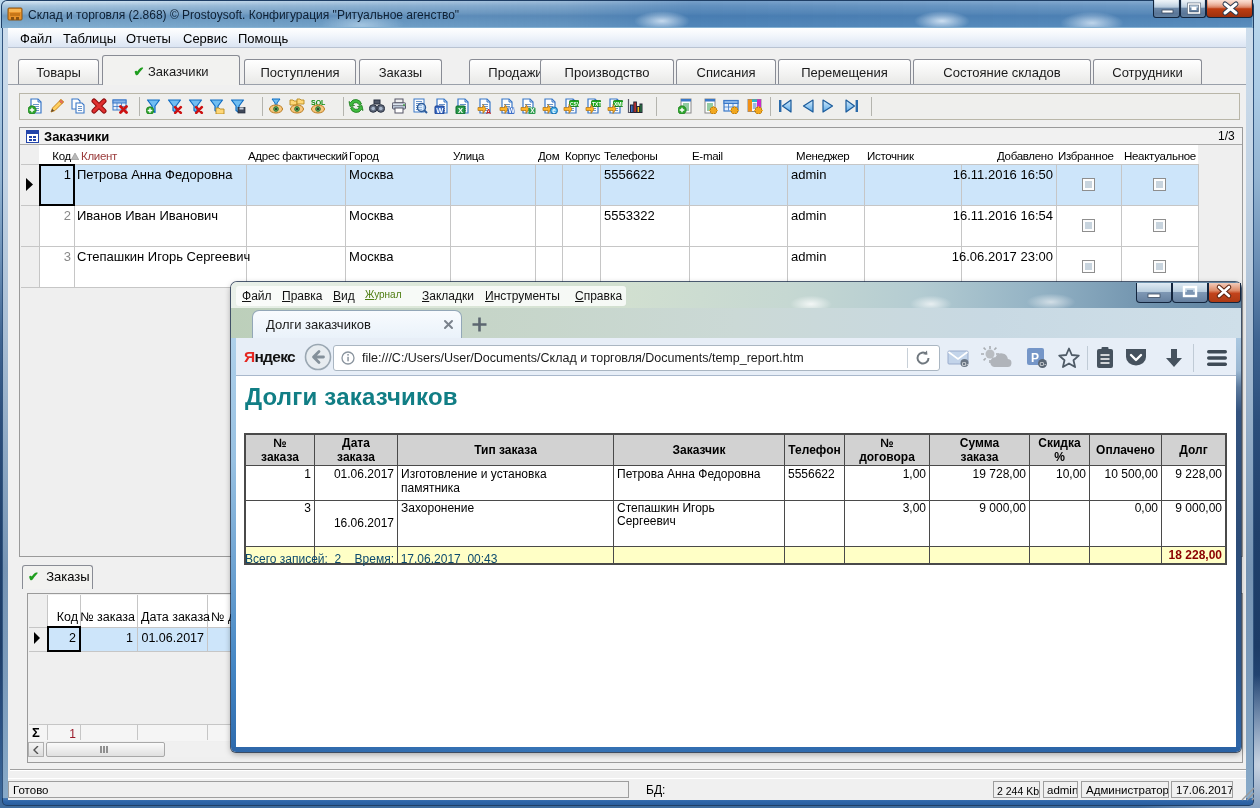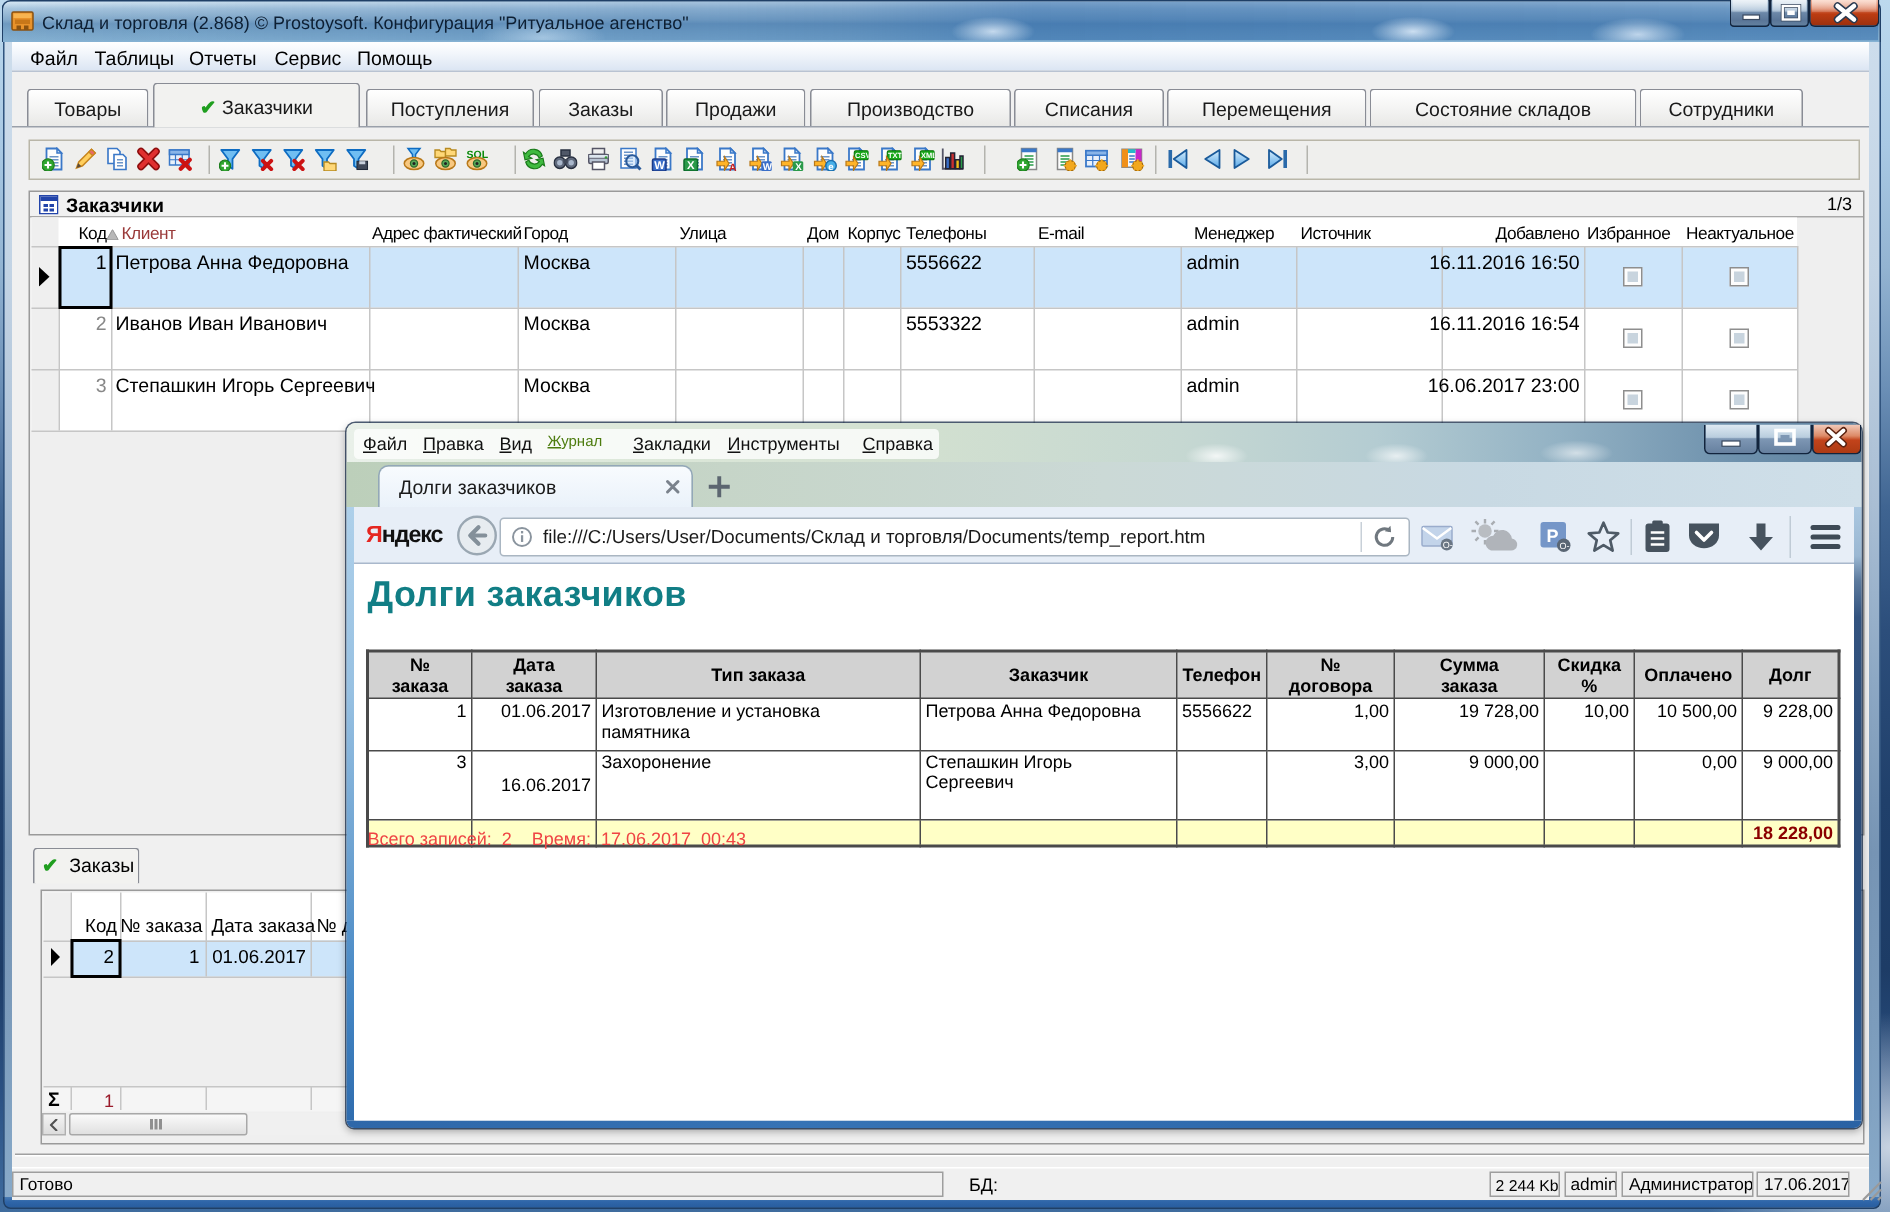--- a/index.html
+++ b/index.html
@@ -123,21 +123,21 @@
   </div>
 <div class="tab" id="tabactive" style="left:102px;width:138px">
     <span style="top:8px"><b style="color:#1f9e1f">✔</b> Заказчики</span>
   </div>
 <div class="tab" style="left:244px;width:112px">
     <span>Поступления</span>
   </div>
 <div class="tab" style="left:359px;width:83px">
     <span>Заказы</span>
   </div>
-<div class="tab" style="left:444px;width:93px">
+<div class="tab" style="left:469px;width:93px">
     <span>Продажи</span>
   </div>
 <div class="tab" style="left:540px;width:134px">
     <span>Производство</span>
   </div>
 <div class="tab" style="left:676px;width:100px">
     <span>Списания</span>
   </div>
 <div class="tab" style="left:778px;width:133px">
     <span>Перемещения</span>
@@ -757,14 +757,14 @@
           <td style="border:1px solid #4a4a4a;background:#ffffc6;text-align:right;padding:1px 3px;font-weight:bold;color:#8b0000"></td>
           <td style="border:1px solid #4a4a4a;background:#ffffc6;text-align:right;padding:1px 3px;font-weight:bold;color:#8b0000"></td>
           <td style="border:1px solid #4a4a4a;background:#ffffc6;text-align:right;padding:1px 3px;font-weight:bold;color:#8b0000"></td>
           <td style="border:1px solid #4a4a4a;background:#ffffc6;text-align:right;padding:1px 3px;font-weight:bold;color:#8b0000"></td>
           <td style="border:1px solid #4a4a4a;background:#ffffc6;text-align:right;padding:1px 3px;font-weight:bold;color:#8b0000"></td>
           <td style="border:1px solid #4a4a4a;background:#ffffc6;text-align:right;padding:1px 3px;font-weight:bold;color:#8b0000"></td>
           <td style="border:1px solid #4a4a4a;background:#ffffc6;text-align:right;padding:1px 3px;font-weight:bold;color:#8b0000">18 228,00</td>
         </tr>
       </tbody>
     </table>
-<div class="t" style="left:14px;top:270px;font-size:12px;color:#ef4444">Всего записей:&nbsp; 2 &nbsp;&nbsp;&nbsp;Время:&nbsp; 17.06.2017&nbsp; 00:43</div>
+<div class="t" style="left:14px;top:270px;font-size:12px;color:#0c4a6e">Всего записей:&nbsp; 2 &nbsp;&nbsp;&nbsp;Время:&nbsp; 17.06.2017&nbsp; 00:43</div>
 </div>
 
 </body></html>

